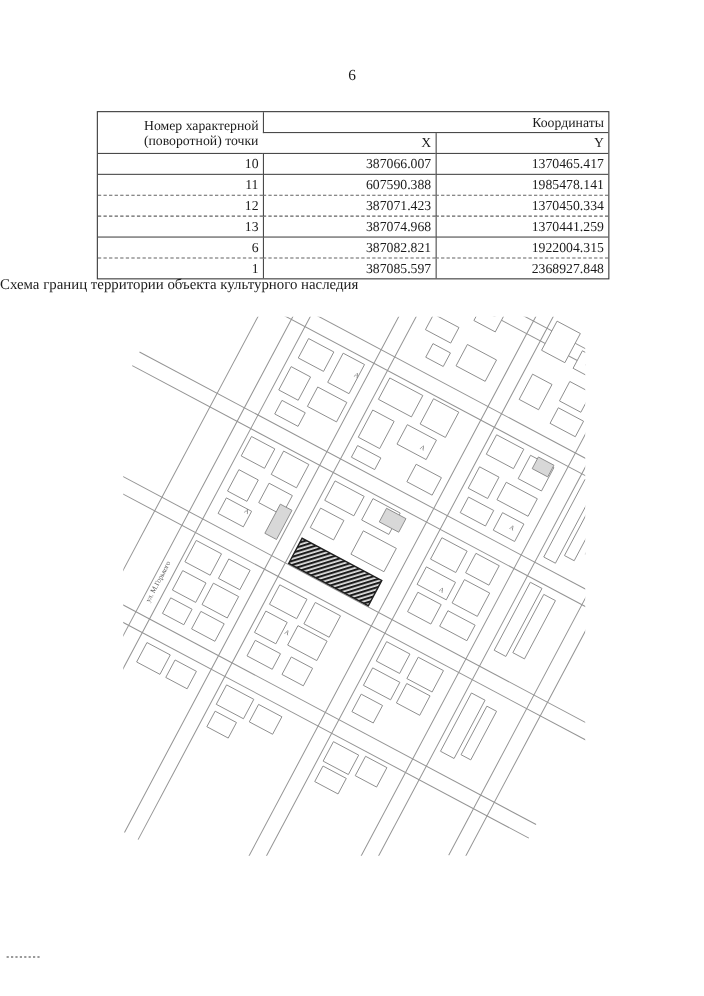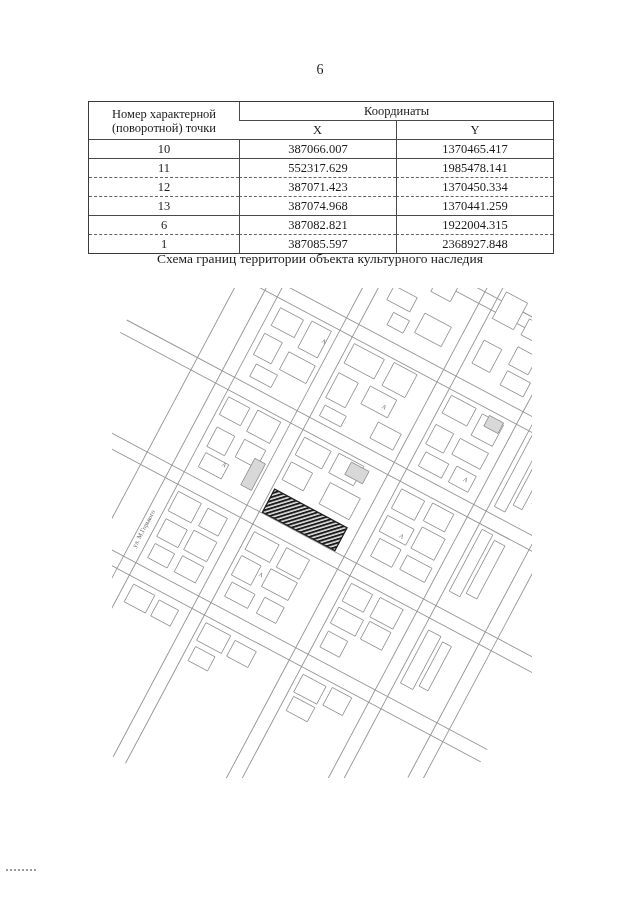--- a/index.html
+++ b/index.html
@@ -30,40 +30,40 @@
     border: 1.6px solid #3a3a3a;
     width: 464px;
     table-layout: fixed;
     font-size: 12.5px;
   }
   .doc-table th, .doc-table td {
     border-left: 1px solid #4a4a4a;
     border-bottom: 1px solid #4a4a4a;
     padding: 1px 4px;
     font-weight: normal;
-    text-align: center;
+    text-align: right;
     height: 16px;
     line-height: 1.12;
     overflow: hidden;
     white-space: nowrap;
   }
   .doc-table th:first-child, .doc-table td:first-child { border-left: none; }
   .doc-table tr:last-child td { border-bottom: none; }
   .doc-table tr.dash td { border-bottom-style: dashed; border-bottom-color: #636363; }
   .th-point {
     text-align: right;
     white-space: normal !important;
     vertical-align: middle;
   }
   .th-xy { height: 15px; }
   .caption {
     position: absolute;
     top: 251px;
     left: 0; right: 0;
-    text-align: center;
+    text-align: left;
     font-size: 13.5px;
   }
   .map-wrap {
     position: absolute;
     top: 288px;
     left: 112px;
     width: 420px;
     height: 490px;
   }
   svg.map { display: block; }
@@ -99,21 +99,21 @@
         <th class="th-xy">X</th>
         <th class="th-xy">Y</th>
       </tr>
       <tr>
         <td>10</td>
         <td>387066.007</td>
         <td>1370465.417</td>
       </tr>
       <tr class="dash">
         <td>11</td>
-        <td>552317.629</td>
+        <td>607590.388</td>
         <td>1985478.141</td>
       </tr>
       <tr class="dash">
         <td>12</td>
         <td>387071.423</td>
         <td>1370450.334</td>
       </tr>
       <tr>
         <td>13</td>
         <td>387074.968</td>

